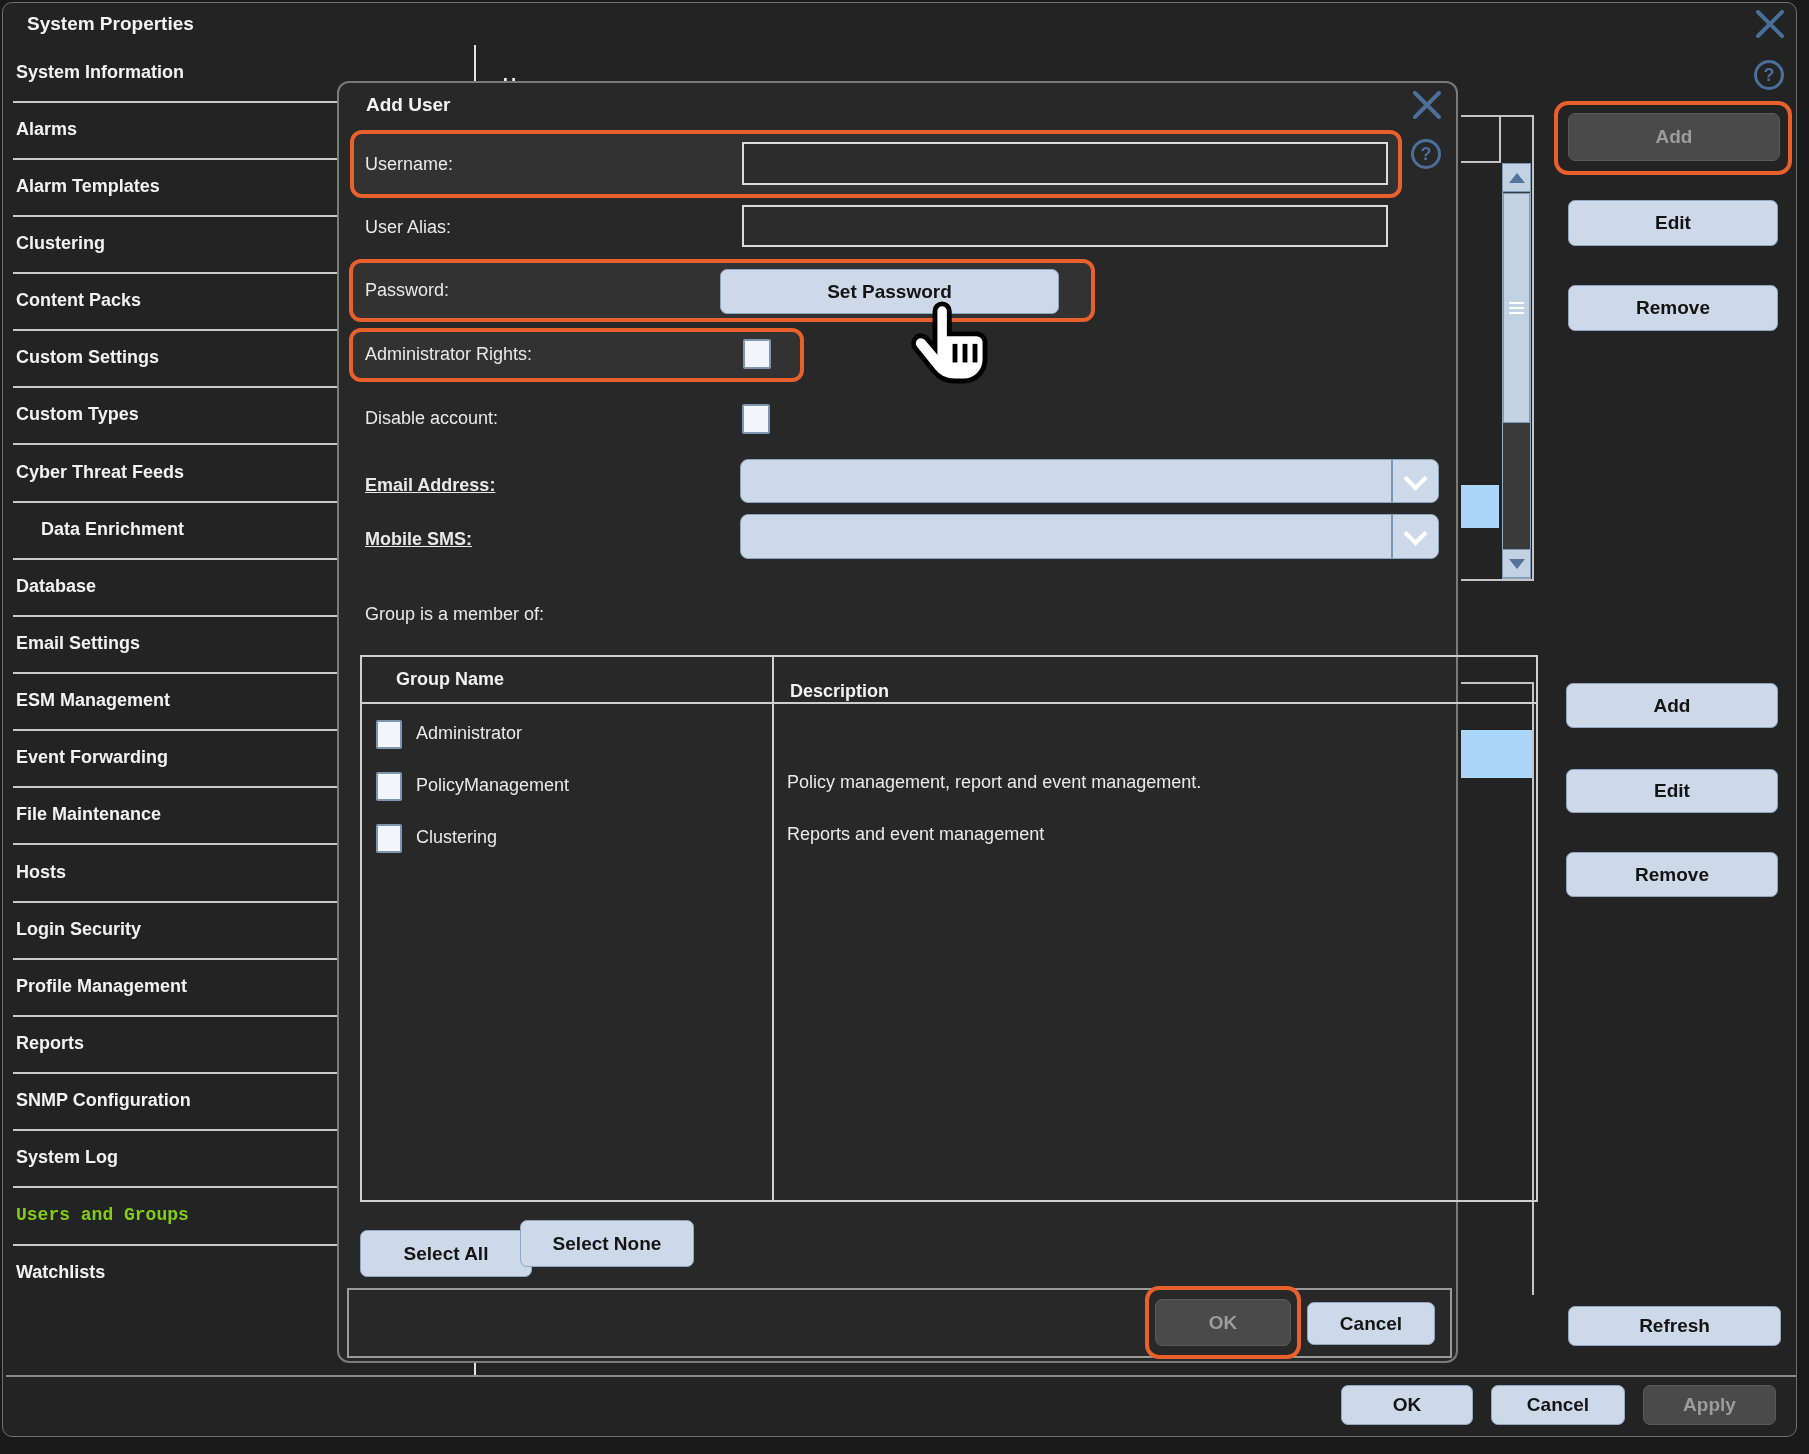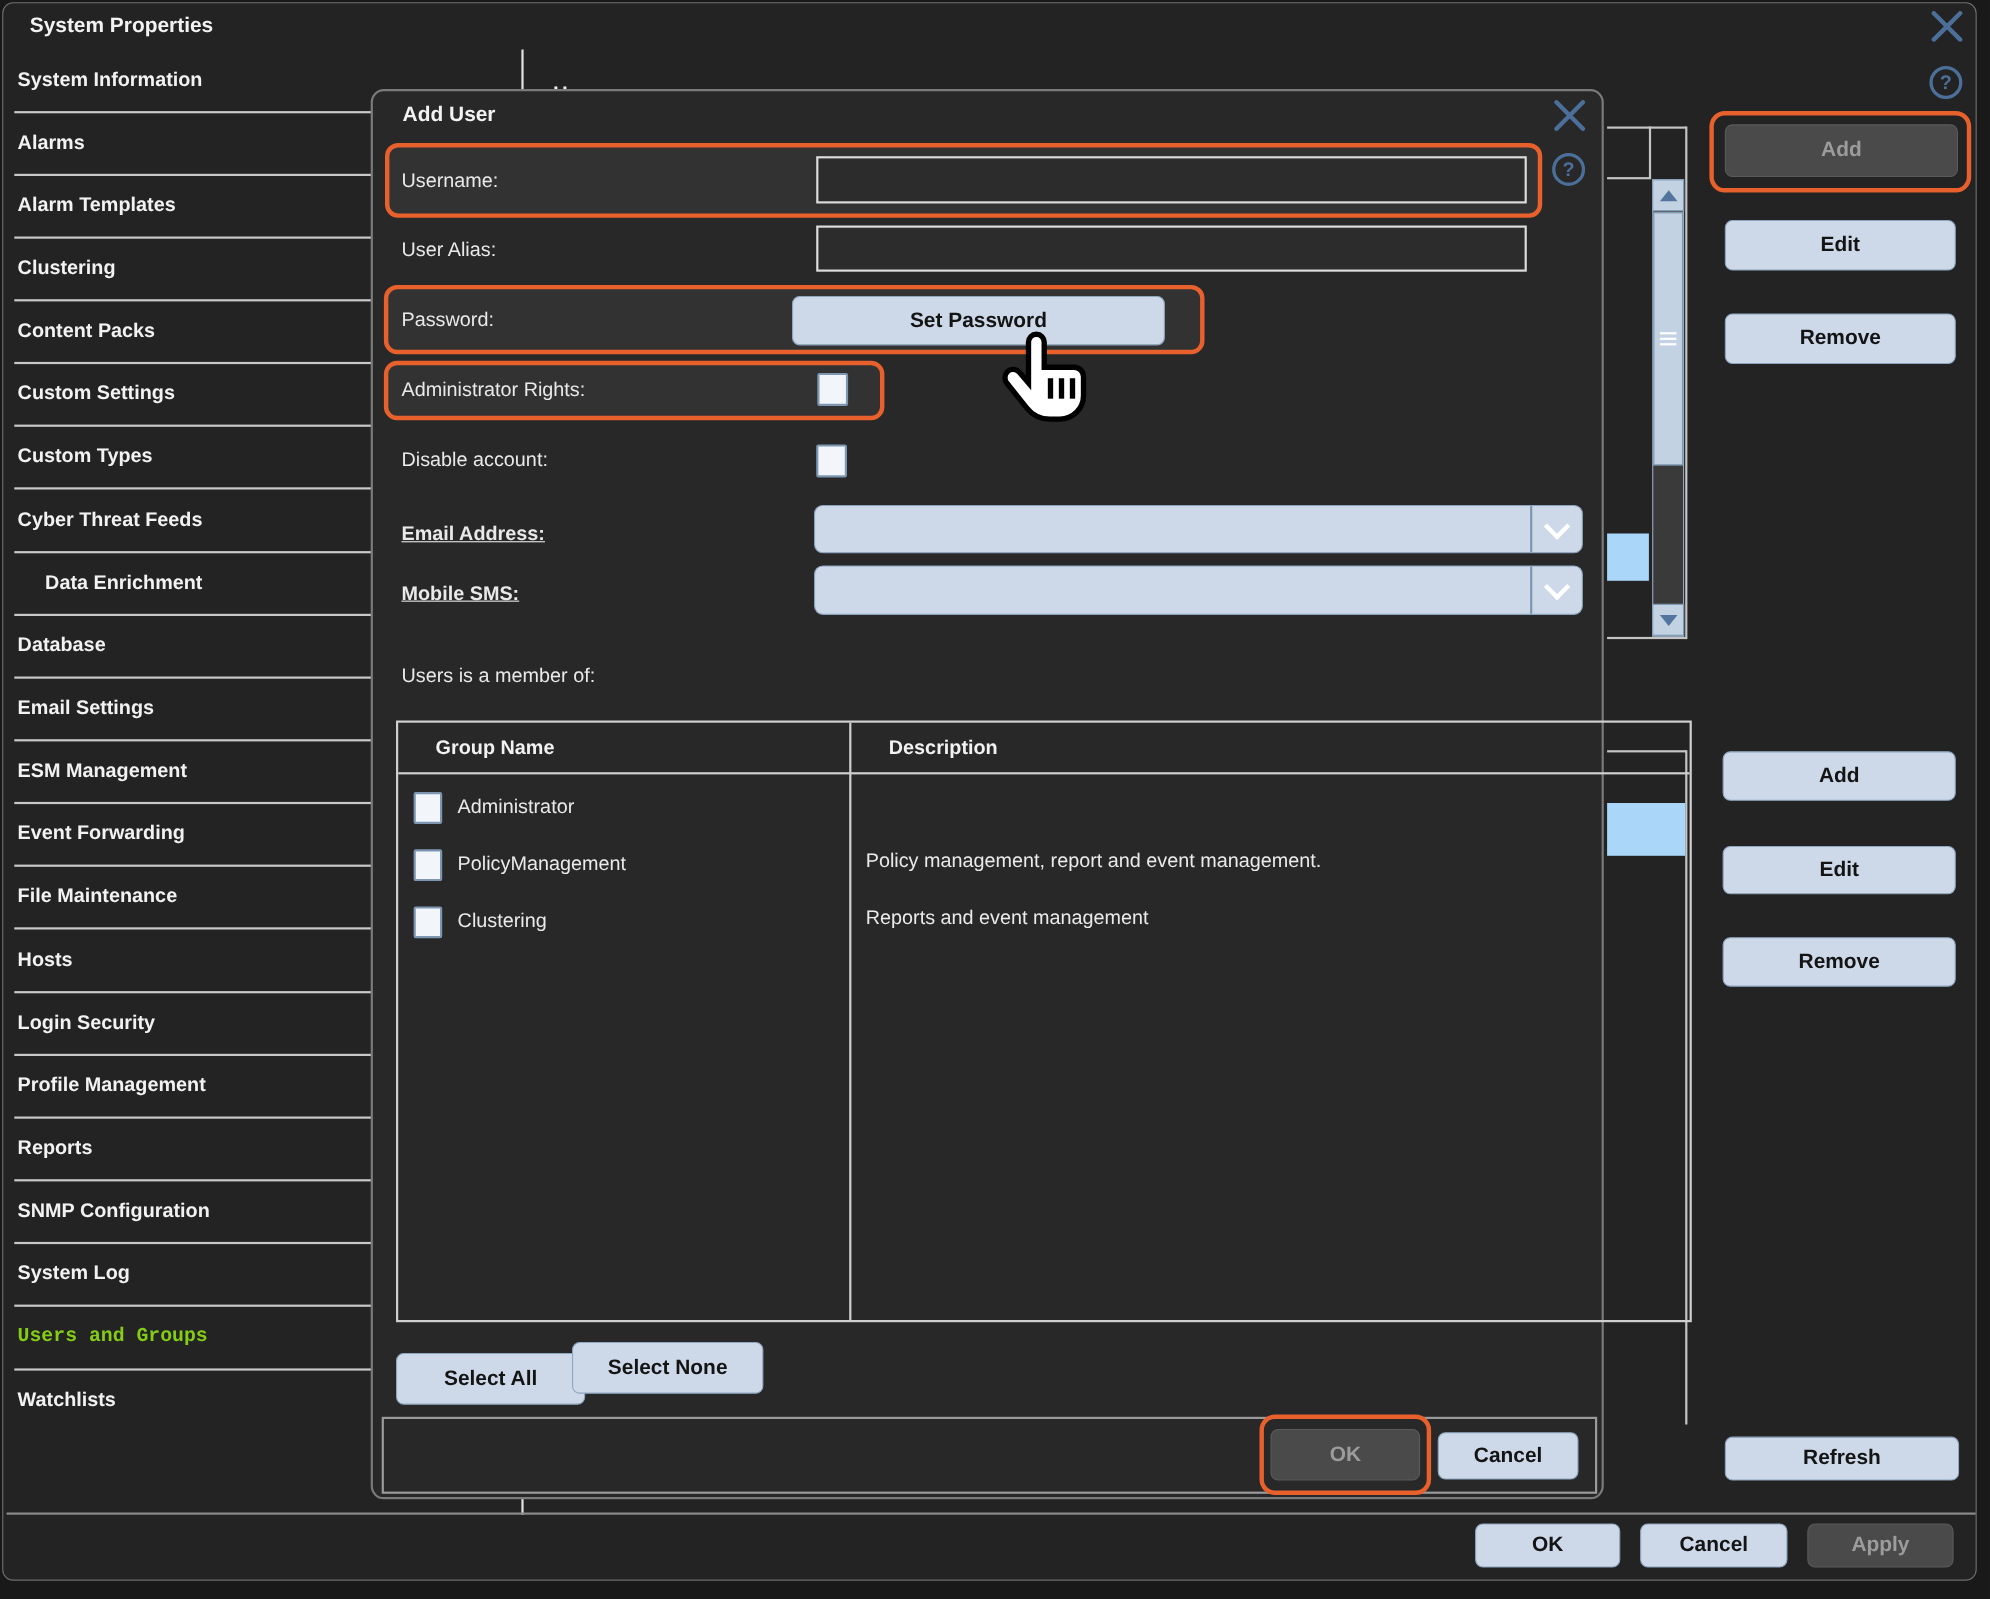--- a/index.html
+++ b/index.html
@@ -239,26 +239,26 @@
   </div>
 
   <div class="abs dlg-label linkish" style="left:26px;top:446px;">Mobile SMS:</div>
   <div class="abs dropdown" style="left:401px;top:431px;width:699px;height:45px;">
     <span style="padding-left:10px;font-size:17px;color:#20303f;"></span>
     <div class="dd-arrow">
         <div class="chev"></div>
       </div>
   </div>
 
-  <div class="abs dlg-label" style="left:26px;top:521px;font-weight:normal;">Users is a member of:</div>
+  <div class="abs dlg-label" style="left:26px;top:521px;font-weight:normal;">Group is a member of:</div>
 
   <div class="abs gtable" style="left:21px;top:572px;width:1178px;height:547px;" id="groups-table">
     <div class="gt-header">
       <div class="gt-coltext" style="left:34px;">Group Name</div>
-      <div class="gt-coltext" style="left:446px;">Description</div>
+      <div class="gt-coltext" style="left:428px;margin-top:12px;">Description</div>
     </div>
     <div class="gt-coldiv"></div>
     <div id="group-rows">
         <div class="gt-cb" style="left: 14px; top: 63px;"></div>
         <div class="gt-name" style="left: 54px; top: 66px;">Administrator</div>
         <div class="gt-cb" style="left: 14px; top: 115px;"></div>
         <div class="gt-name" style="left: 54px; top: 118px;">PolicyManagement</div>
         <div class="gt-desc" style="top: 115px;">Policy management, report and event management.</div>
         <div class="gt-cb" style="left: 14px; top: 167px;"></div>
         <div class="gt-name" style="left: 54px; top: 170px;">Clustering</div>

